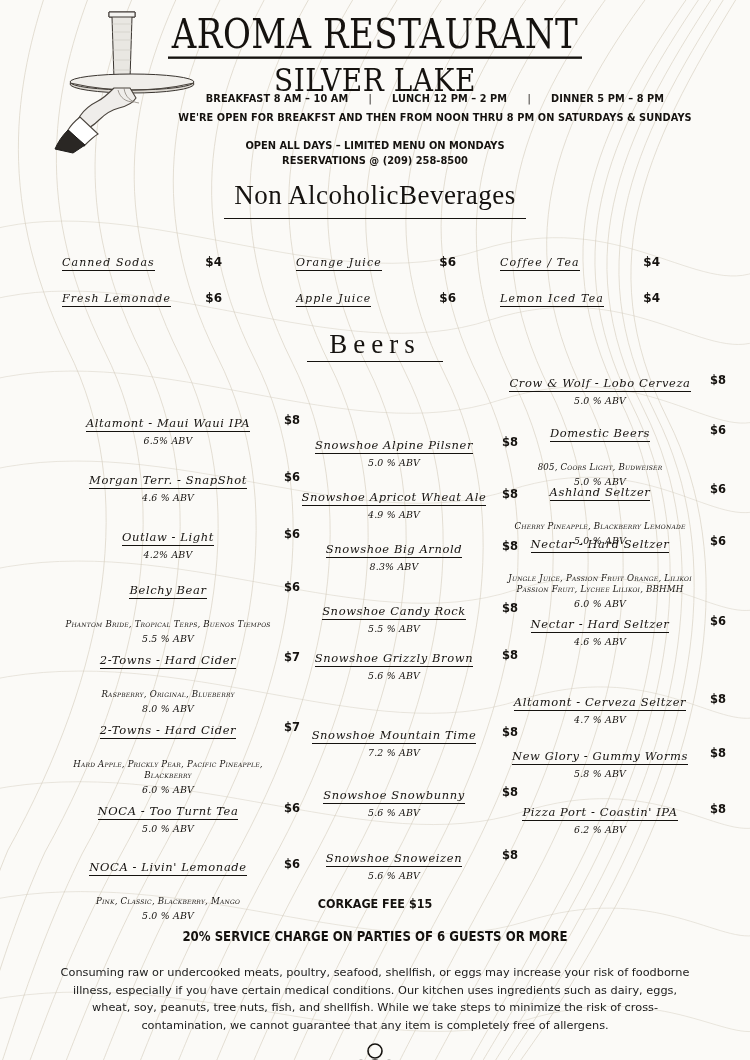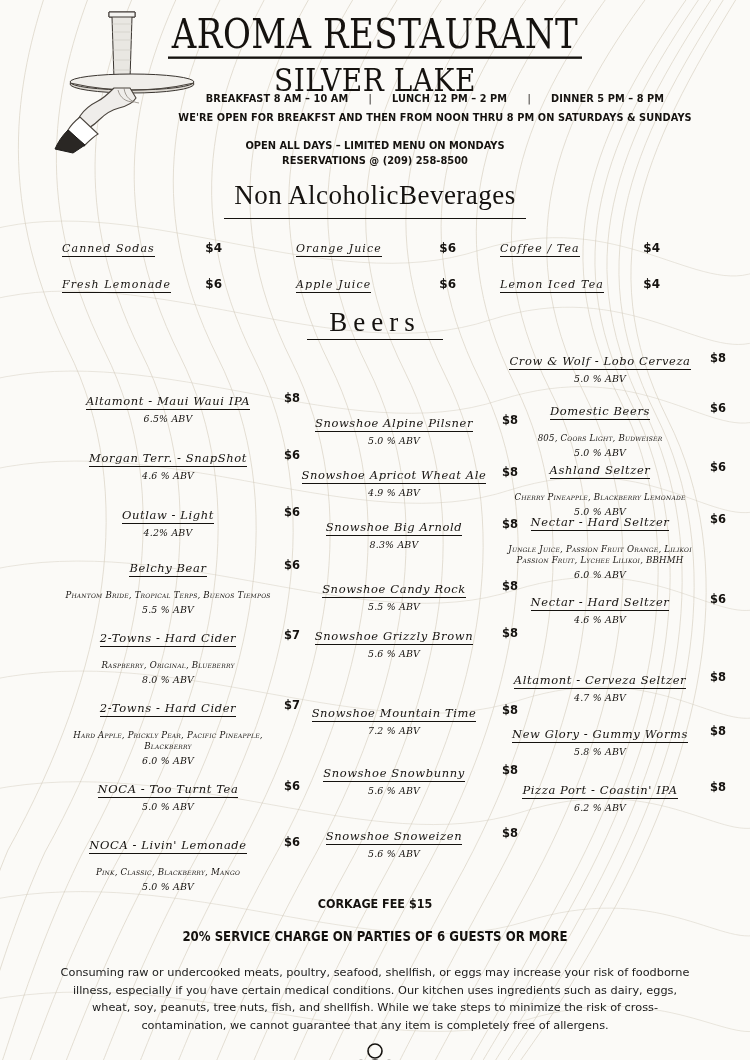--- a/index.html
+++ b/index.html
@@ -57,27 +57,27 @@
     font-size:27px;
     letter-spacing:.5px;
     position:relative;
   }
   .section-head span{
     display:inline-block;
     border-bottom:1.5px solid #15120f;
     padding:0 10px 7px 10px;
   }
   .sec-nab{margin-top:8px;}
-  .sec-beers{margin-top:2px;font-family:Liberation Serif, serif;}
+  .sec-beers{margin-top:10px;font-family:Liberation Serif, serif;}
   .sec-beers span{letter-spacing:6px;padding:0 22px 1px 22px;}
 
   
   .nab{
     position:relative;
-    margin-top:14px;
+    margin-top:28px;
     height:72px;
   }
   .nabcell{display:flex;align-items:baseline;}
   .nab-name{
     font-family:"DejaVu Serif", serif;
     font-size:11px;letter-spacing:1.1px;
     border-bottom:1px solid #15120f;
     padding-bottom:1px;
     white-space:nowrap;
     font-style:italic;
@@ -116,21 +116,21 @@
     right:-26px;
     top:-3px;
   }
   .bdesc{
     font-family:"DejaVu Serif", serif;
     font-variant:small-caps;
     font-style:italic;
     font-size:8.6px;
     letter-spacing:.2px;
     line-height:1.25;
-    margin-top:13px;
+    margin-top:20px;
     text-align:center;
   }
   .babv{
     font-family:"DejaVu Serif", serif;
     font-style:italic;
     font-size:9.4px;
     letter-spacing:.2px;
     margin-top:3px;
     text-align:center;
   }

